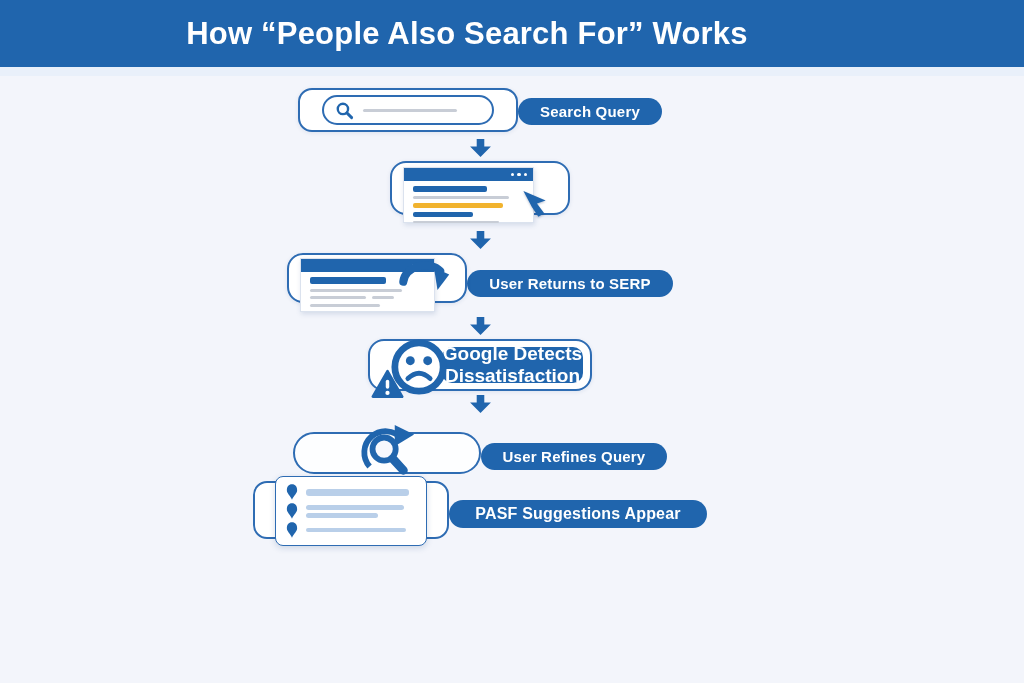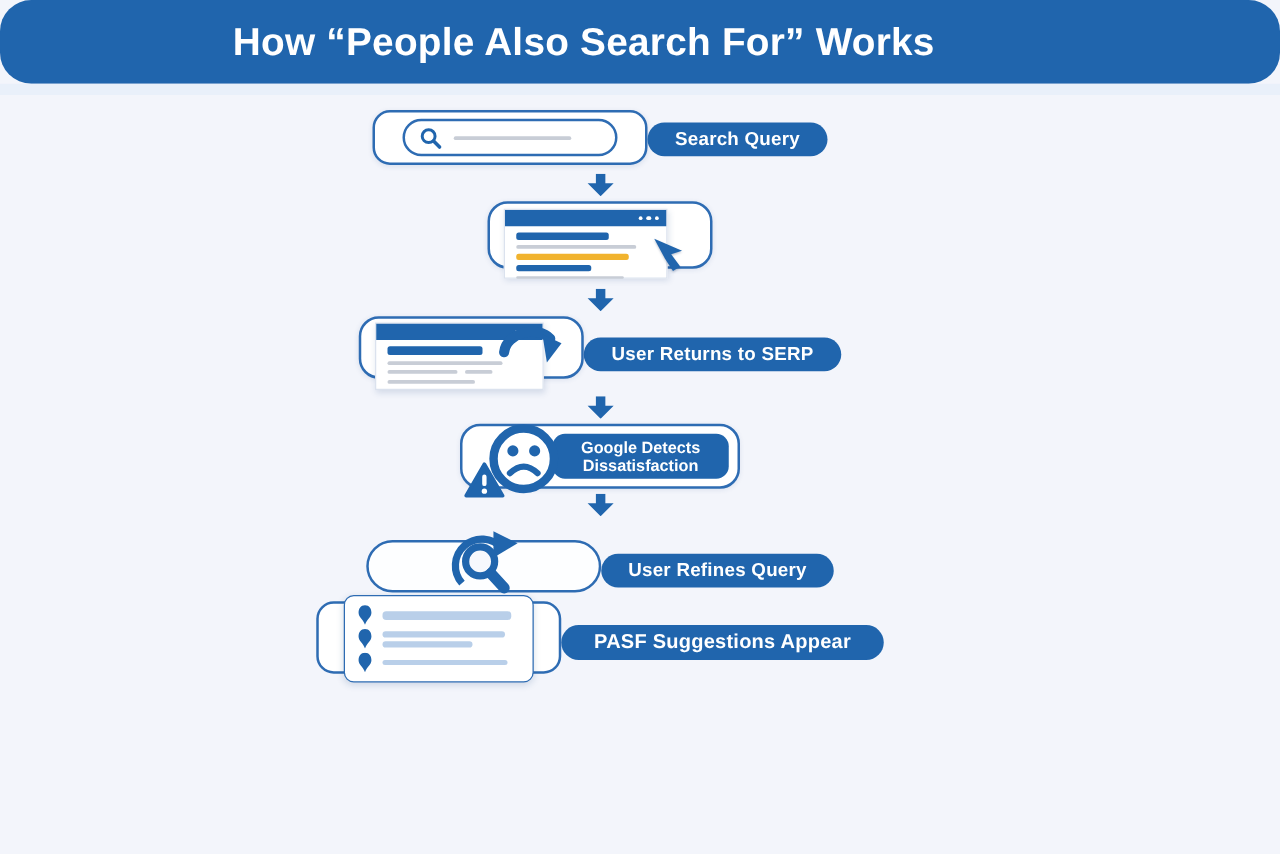--- a/index.html
+++ b/index.html
@@ -5,21 +5,21 @@
   :root{
     --primary-blue:#2065ad; --border-blue:#2e6cb3; --accent-yellow:#f1b32e;
     --line-gray:#c8cdd6; --bar-light-blue:#b9cfe9; --background:#f3f5fb;
     --card-white:#ffffff; --header-text:#ffffff;
   }
   *{margin:0;padding:0;box-sizing:border-box;}
   body{font-family:"Liberation Sans","DejaVu Sans",sans-serif;}
   .canvas{position:relative;width:1024px;height:683px;background:var(--background);overflow:hidden;}
 
   
-  .header{position:absolute;top:0;left:0;width:100%;height:67px;background:var(--primary-blue);border-radius:25px;}
+  .header{position:absolute;top:0;left:0;width:100%;height:67px;background:var(--primary-blue);}
   .title{position:absolute;top:0;left:0;width:934px;line-height:67px;text-align:center;
          font-size:31px;font-weight:700;color:var(--header-text);letter-spacing:.2px;}
   .header-strip{position:absolute;top:67px;left:0;width:100%;height:9px;background:#e9f0fa;}
 
   
   .flow{position:absolute;top:88px;left:0;width:960px;display:flex;flex-direction:column;align-items:center;}
   .step{display:flex;flex-direction:row;align-items:center;}
 
   .card{background:var(--card-white);border:2px solid var(--border-blue);
         box-shadow:0 1px 4px rgba(30,70,130,.10);}
@@ -51,21 +51,21 @@
   .bar.yellow{background:var(--accent-yellow);}
   .bar-row{display:flex;gap:6px;}
   .cursor{position:absolute;right:18px;bottom:-5px;color:var(--primary-blue);
           filter:drop-shadow(0 1px 1px rgba(20,50,100,.3));}
   .return-arrow{position:absolute;right:14px;top:2px;color:var(--primary-blue);}
 
   
   .card-dissat{width:224px;height:52px;border-radius:16px;position:relative;}
   .dissat-box{position:absolute;left:72px;right:7px;top:6px;bottom:6px;background:var(--primary-blue);
               border-radius:10px;display:flex;flex-direction:column;align-items:center;justify-content:center;
-              color:#fff;font-weight:700;font-size:13px;line-height:1.18;}
+              color:#fff;font-weight:700;font-size:19px;line-height:1.18;}
   .sad-face{position:absolute;left:20px;top:-3px;color:var(--primary-blue);}
   .warning{position:absolute;left:1px;bottom:-10px;color:var(--primary-blue);}
 
   
   .pasf-wrap{position:relative;width:196px;height:58px;margin-bottom:8px;}
   .pasf-outer{position:absolute;inset:0;background:var(--card-white);border:2px solid var(--border-blue);
               border-radius:14px;}
   .pasf-card{position:absolute;left:22px;right:22px;top:-5px;bottom:-7px;background:#fff;
              border:1.5px solid var(--border-blue);border-radius:8px;box-shadow:0 2px 6px rgba(30,70,130,.18);
              padding:7px 10px;display:flex;flex-direction:column;justify-content:space-between;}

